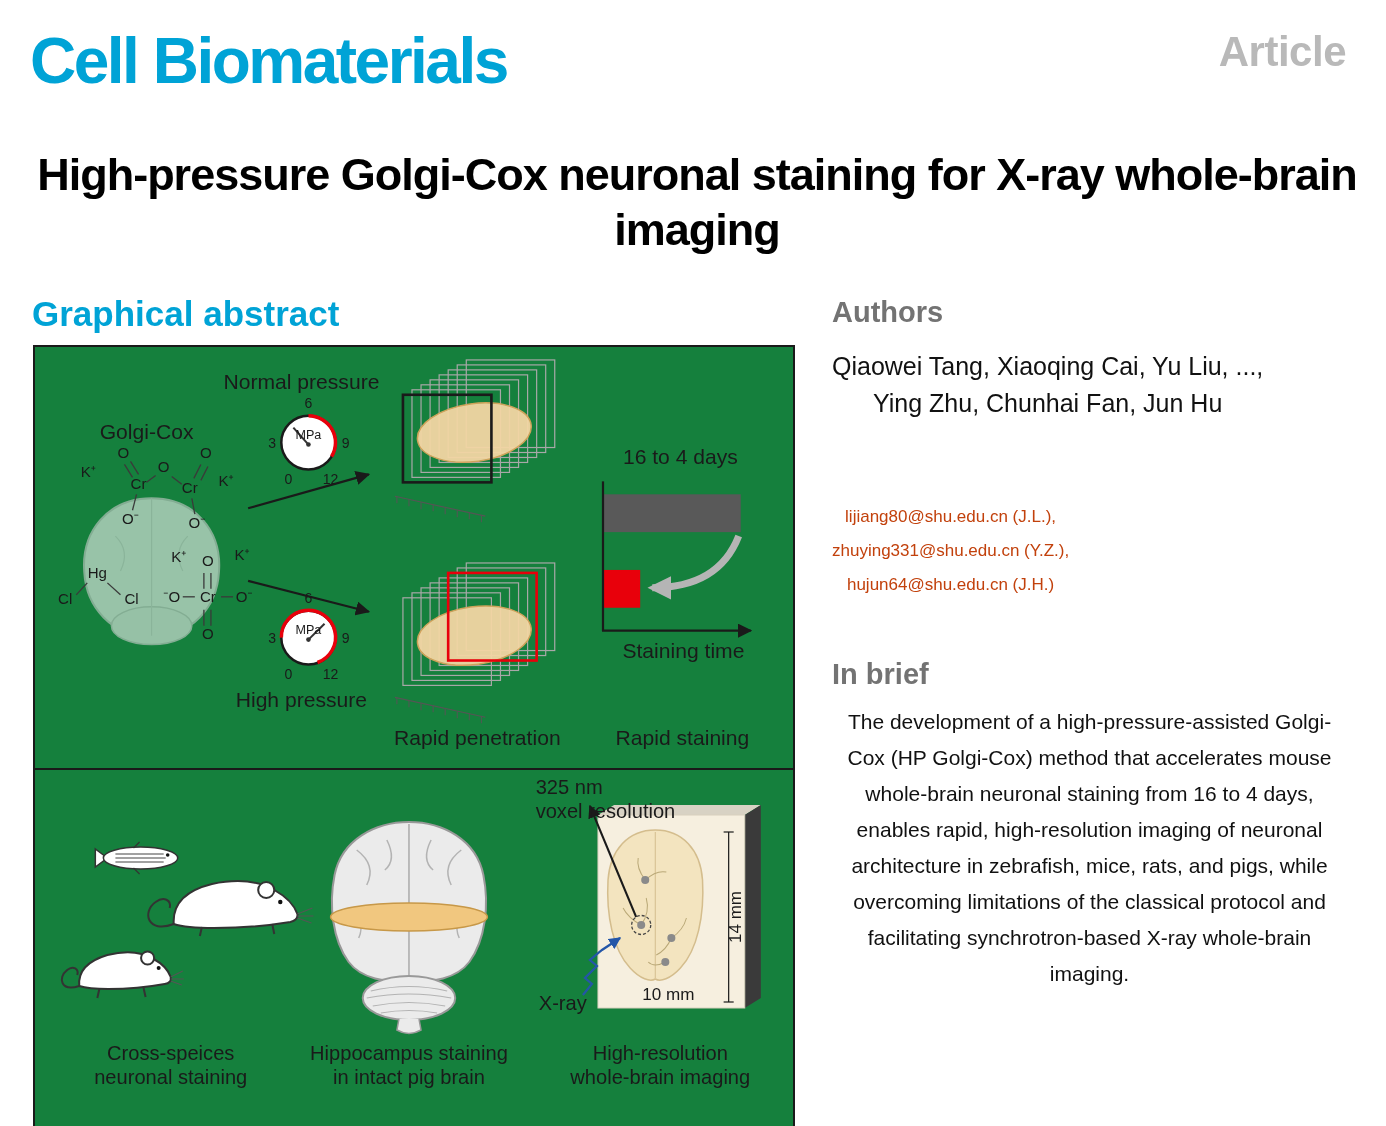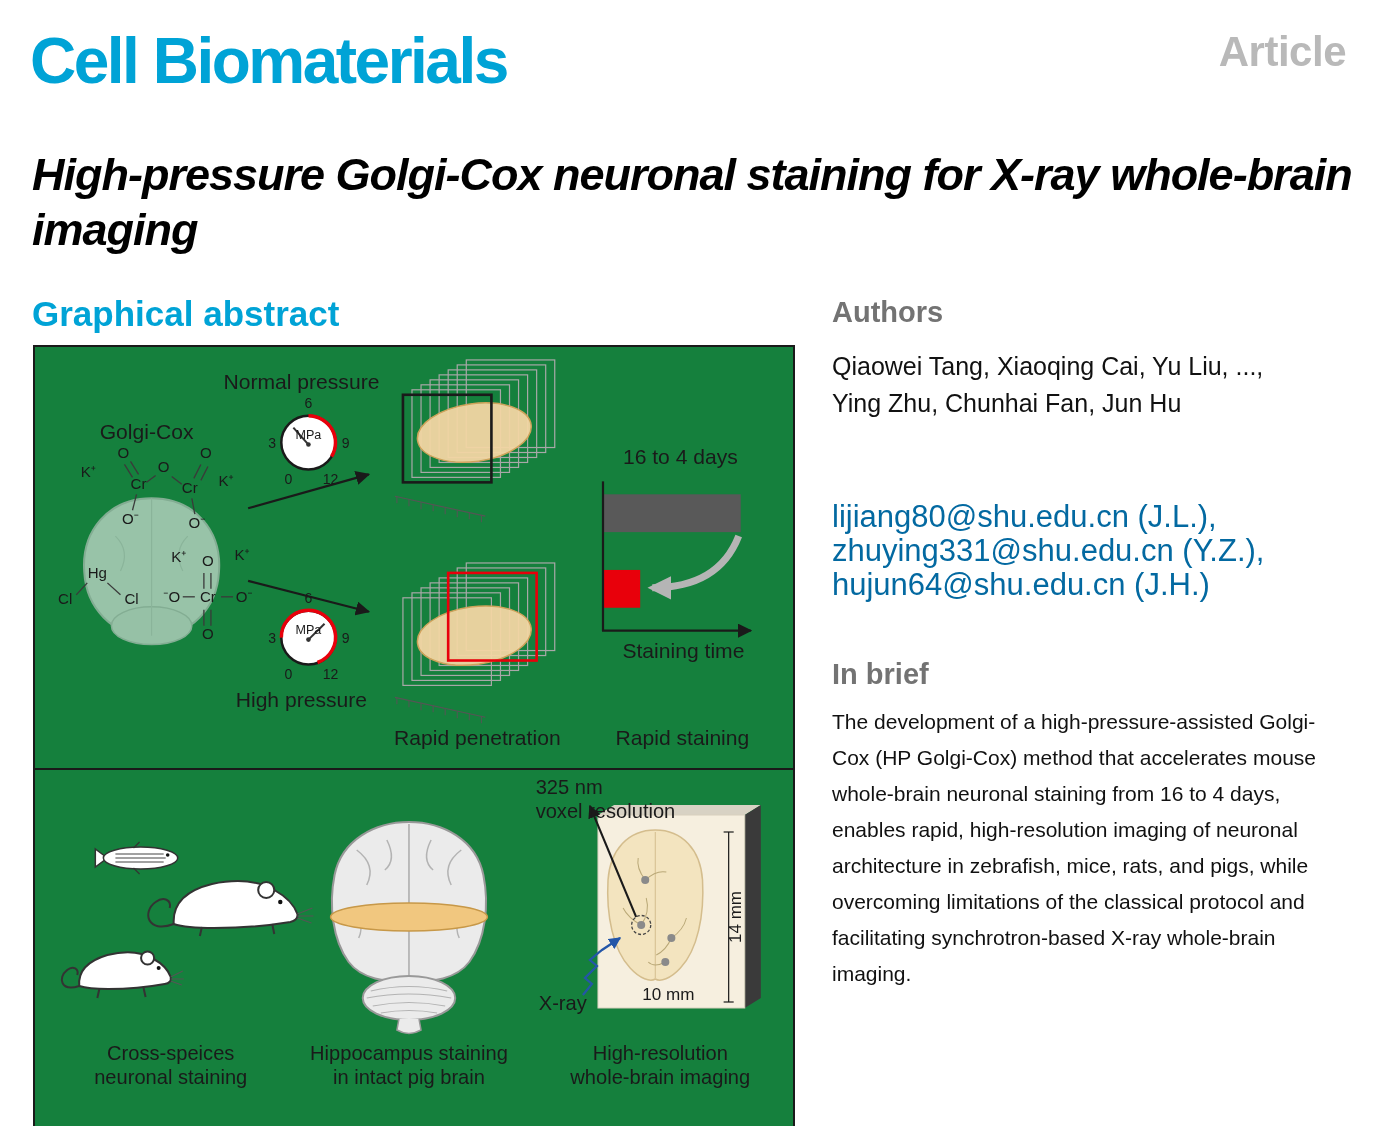--- a/index.html
+++ b/index.html
@@ -4,37 +4,37 @@
 <style>
   * { box-sizing: border-box; }
   html,body { margin:0; padding:0; background:#ffffff; }
   .page {
     position: relative;
     width: 1386px; height: 1126px;
     background:#ffffff;
     font-family: "Liberation Sans", sans-serif;
     color:#1a1a1a;
     overflow: hidden;
+    text-align: center;
   }
   .journal-name {
     position:absolute; left:30px; top:24px;
     font-size:64px; font-weight:bold; letter-spacing:-2.5px;
     color:#00a3d6;
   }
   .article-type {
     position:absolute; right:40px; top:28px;
     font-size:42px; font-weight:bold; letter-spacing:-0.5px;
     color:#b9b9b9;
   }
   .title {
     position:absolute; left:32px; top:148px; width:1330px;
     margin:0;
     font-size:45px; font-weight:bold; line-height:1.22; letter-spacing:-1px;
     color:#000;
-    font-style:italic;
   }
   .ga-heading {
     position:absolute; left:32px; top:294px;
     font-size:35px; font-weight:bold; color:#00a3d6;
   }
   .ga-box {
     position:absolute; left:33px; top:345px;
     width:762px; height:926px;
     border:2px solid #1a1a1a;
     background:#15803d;
@@ -47,21 +47,21 @@
   .lbl  { font-size:21px; }
   .cap  { font-size:20px; }
   .tick { font-size:14px; }
   .unit { font-size:12.5px; }
   .chem { font-size:15px; }
   .dim  { font-size:17px; }
 
   .right-col { position:absolute; left:832px; top:0; width:525px; height:1126px; }
   .col-heading { position:absolute; font-size:29px; font-weight:bold; color:#737373; }
   .authors-text { position:absolute; top:348px; left:0; font-size:25px; line-height:37px; color:#111; }
-  .corr-text { position:absolute; top:500px; left:0; font-size:31px; line-height:34px; color:#0369a1; }
+  .corr-text { position:absolute; top:500px; left:0; font-size:17px; line-height:34px; color:#c2410c; }
   .brief-text {
     position:absolute; top:704px; left:0; width:515px;
     font-size:21px; line-height:36px; color:#111;
   }
 </style>
 </head>
 <body>
 
 <div class="page">
 

